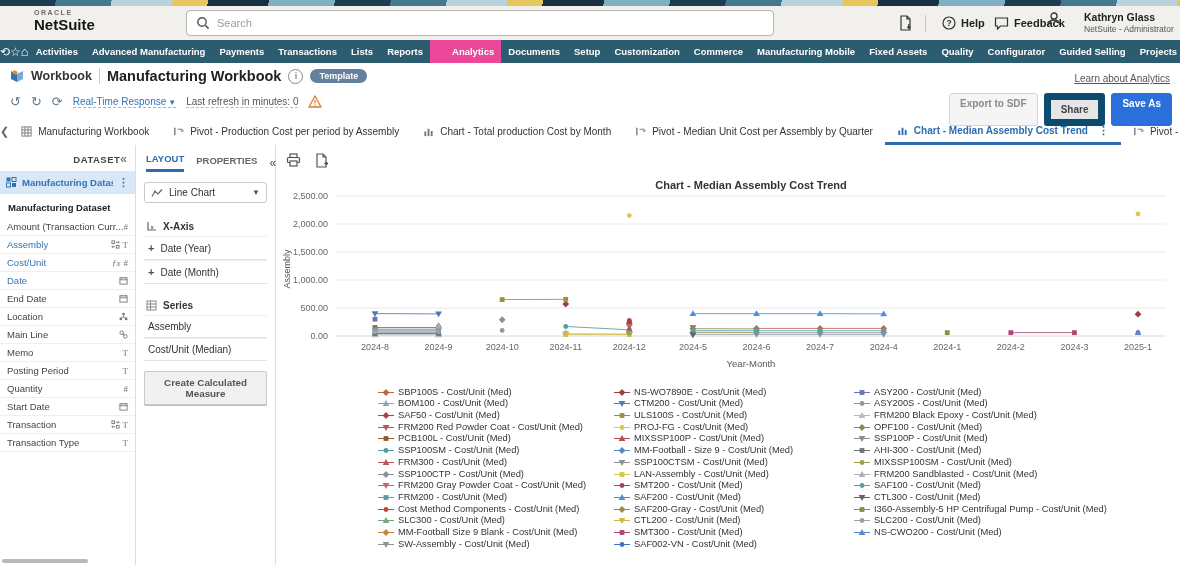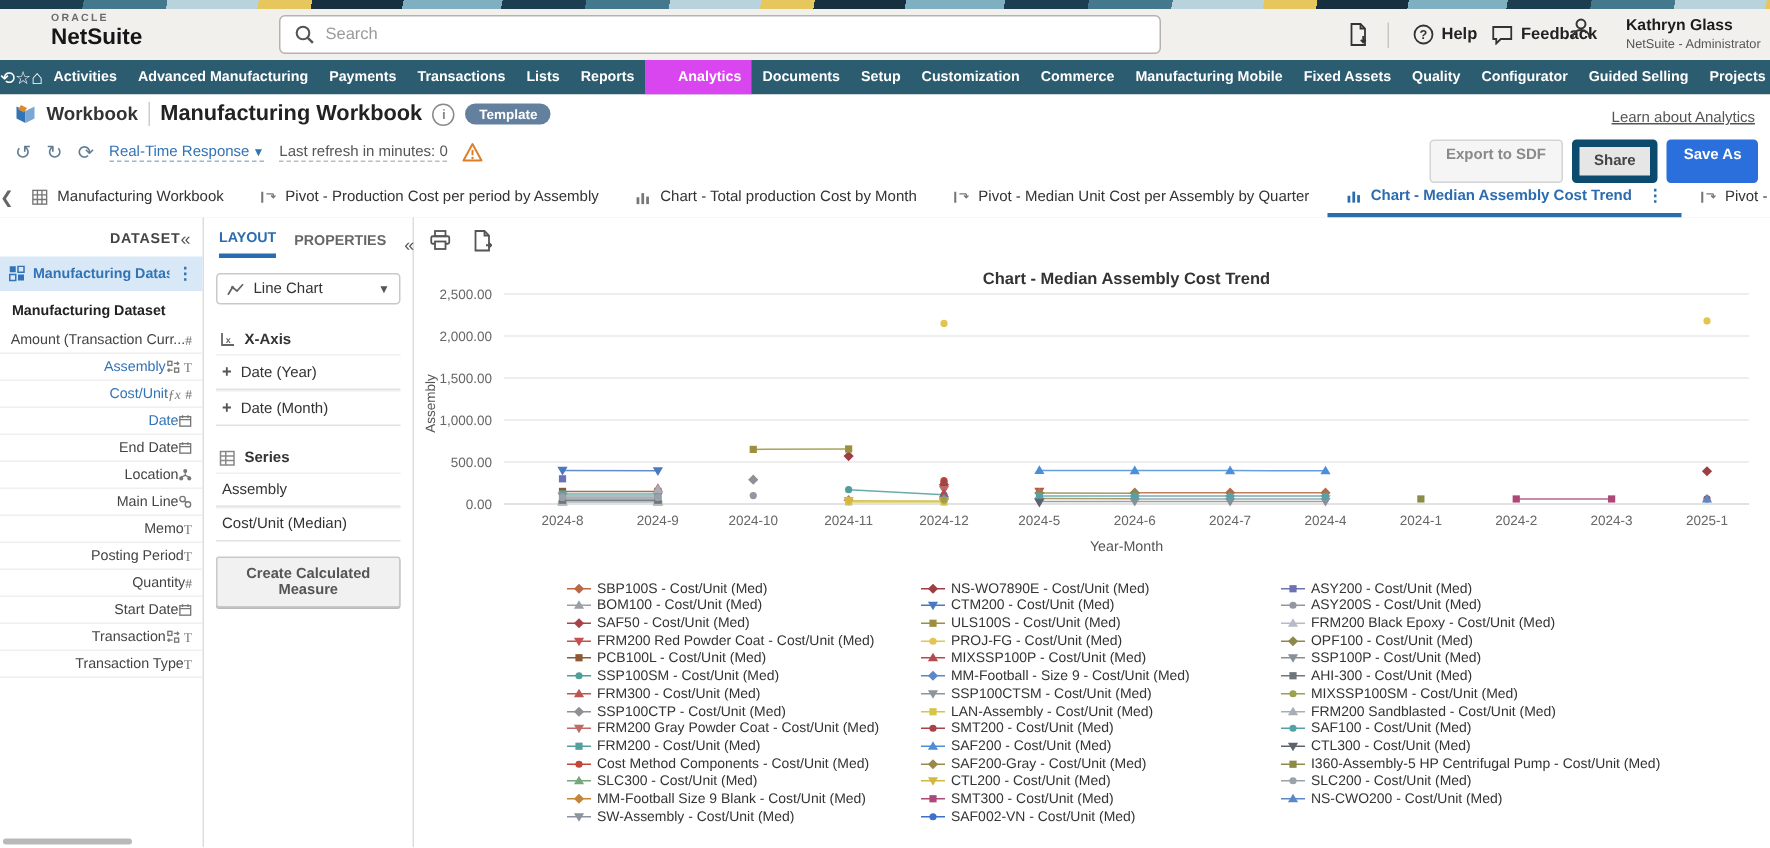--- a/index.html
+++ b/index.html
@@ -22,21 +22,21 @@
   .tb-ico{display:inline-flex;align-items:center;gap:5px;font-size:11px;font-weight:bold;color:#222;cursor:pointer;}
   #tb-divider{position:absolute;left:925px;top:9px;width:1px;height:17px;background:#c9c7c3;}
   #userblock{position:absolute;left:1046px;top:5px;display:flex;gap:22px;}
   #userblock .uname{font-size:10.5px;font-weight:bold;color:#1c1c1c;line-height:1.25;}
   #userblock .urole{font-size:8.5px;color:#555;line-height:1.25;}
 
   
   #navbar{position:absolute;left:0;top:40px;width:1180px;height:23px;background:#2c5c70;display:flex;align-items:stretch;white-space:nowrap;}
   .nav-ico{color:#fff;width:24px;display:flex;align-items:center;justify-content:center;font-size:12px;cursor:pointer;}
   .nav-item{color:#fff;font-size:9.5px;font-weight:bold;padding:0 7px;display:flex;align-items:center;cursor:pointer;}
-  .nav-item.active{background:#d946ef;padding-left:22px;}
+  .nav-item.active{background:#ec4899;padding-left:22px;}
   .nav-item.overflow{letter-spacing:1px;font-size:10px;}
 
   
   #wbheader{position:absolute;left:0;top:63px;width:1180px;height:30px;background:#fff;}
   #wbheader .row{position:absolute;left:10px;top:5px;display:flex;align-items:center;gap:7px;}
   #wb-applabel{font-size:12.5px;font-weight:bold;color:#333;}
   #wb-sep{width:1px;height:16px;background:#ccc;}
   #wb-title{font-size:14.5px;font-weight:bold;color:#222;}
   #info-icon{width:13px;height:13px;border:1px solid #8a8a8a;border-radius:50%;color:#8a8a8a;font-size:9px;display:flex;align-items:center;justify-content:center;font-weight:bold;cursor:pointer;}
   #wb-badge{background:#64809f;color:#fff;font-size:9px;font-weight:bold;border-radius:9px;padding:2px 9px;}
@@ -45,42 +45,42 @@
   
   #wbtoolbar{position:absolute;left:0;top:93px;width:1180px;height:25px;}
   #wbtoolbar .left{position:absolute;left:10px;top:2px;display:flex;align-items:center;gap:10px;}
   .tool-glyph{font-size:13px;color:#5f7d95;cursor:pointer;line-height:1;}
   #mode-label{font-size:10px;color:#3273b5;border-bottom:1px dashed #9ab6d2;cursor:pointer;}
   #mode-caret{font-size:8px;color:#3273b5;margin-left:2px;}
   #refresh-label{font-size:10px;color:#555;border-bottom:1px dashed #bbb;cursor:pointer;}
   #wbtoolbar .right{position:absolute;right:8px;top:0;display:flex;gap:6px;padding-left:24px;}
   .btn{font-size:10px;font-weight:bold;border-radius:3px;padding:4px 10px;cursor:pointer;}
   .btn.ghost{background:#f5f5f5;border:1px solid #d4d4d4;color:#8a8a8a;}
-  .btn.gray{background:#e6e6e6;border:5px solid #0c4a6e;color:#444;}
+  .btn.gray{background:#e6e6e6;border:7px solid #0c4a6e;color:#444;}
   .btn.primary{background:#2a6fdb;border:1px solid #2a6fdb;color:#fff;}
 
   
   #tabsrow{position:absolute;left:0;top:118px;width:1180px;height:27px;border-bottom:1px solid #e0e0e0;display:flex;align-items:stretch;white-space:nowrap;}
   .tab-chevron{width:18px;display:flex;align-items:center;justify-content:center;color:#666;font-size:11px;cursor:pointer;}
   .wbtab{display:flex;align-items:center;gap:6px;padding:0 12px;font-size:10px;color:#333;cursor:pointer;position:relative;}
   .wbtab .tabic{width:11px;height:11px;color:#777;}
   .wbtab.active{color:#2b6cb0;font-weight:bold;border-bottom:3px solid #2b6cb0;}
   .wbtab.active .tabic{color:#2b6cb0;}
   .tab-dots{color:#2b6cb0;font-weight:bold;font-size:11px;margin-left:4px;cursor:pointer;}
 
   
   #dataset-panel{position:absolute;left:0;top:145px;width:135px;height:420px;border-right:1px solid #ddd;background:#fff;}
   #ds-head{display:flex;justify-content:flex-end;align-items:center;padding:8px 8px 6px 8px;}
   #ds-title{font-size:9.5px;font-weight:bold;letter-spacing:.5px;color:#444;}
   .collapse{color:#555;font-size:12px;cursor:pointer;line-height:1;}
   #ds-selected{display:flex;align-items:center;gap:5px;background:#d8e8f7;padding:5px 6px;margin:0 0 4px 0;cursor:pointer;}
   #ds-selected .dsname{color:#3273b5;font-size:9.5px;font-weight:bold;flex:1;white-space:nowrap;overflow:hidden;}
   #ds-selected .dots{color:#3273b5;font-weight:bold;font-size:11px;}
   #ds-section{font-size:9.5px;font-weight:bold;color:#222;padding:4px 8px 5px 8px;}
-  .field-row{display:flex;align-items:center;height:17px;padding:0 7px;border-bottom:1px solid #efefef;font-size:9.5px;color:#444;cursor:grab;text-align:right;}
+  .field-row{display:flex;align-items:center;height:17px;padding:0 7px;border-bottom:1px solid #efefef;font-size:9.5px;color:#444;cursor:grab;}
   .field-row .flabel{flex:1;white-space:nowrap;overflow:hidden;}
   .field-row.linked .flabel{color:#3273b5;}
   .ficons{display:flex;align-items:center;gap:3px;}
   .fic{font-size:9px;color:#777;font-family:"Liberation Serif",serif;}
   .fsvg{width:9px;height:9px;}
   #ds-scrollbar{position:absolute;left:2px;bottom:2px;width:86px;height:4px;background:#b9b9b9;border-radius:2px;}
 
   
   #layout-panel{position:absolute;left:136px;top:145px;width:139px;height:420px;border-right:1px solid #ddd;background:#fff;}
   #lp-tabs{display:flex;align-items:center;padding:8px 8px 0 10px;gap:12px;}

